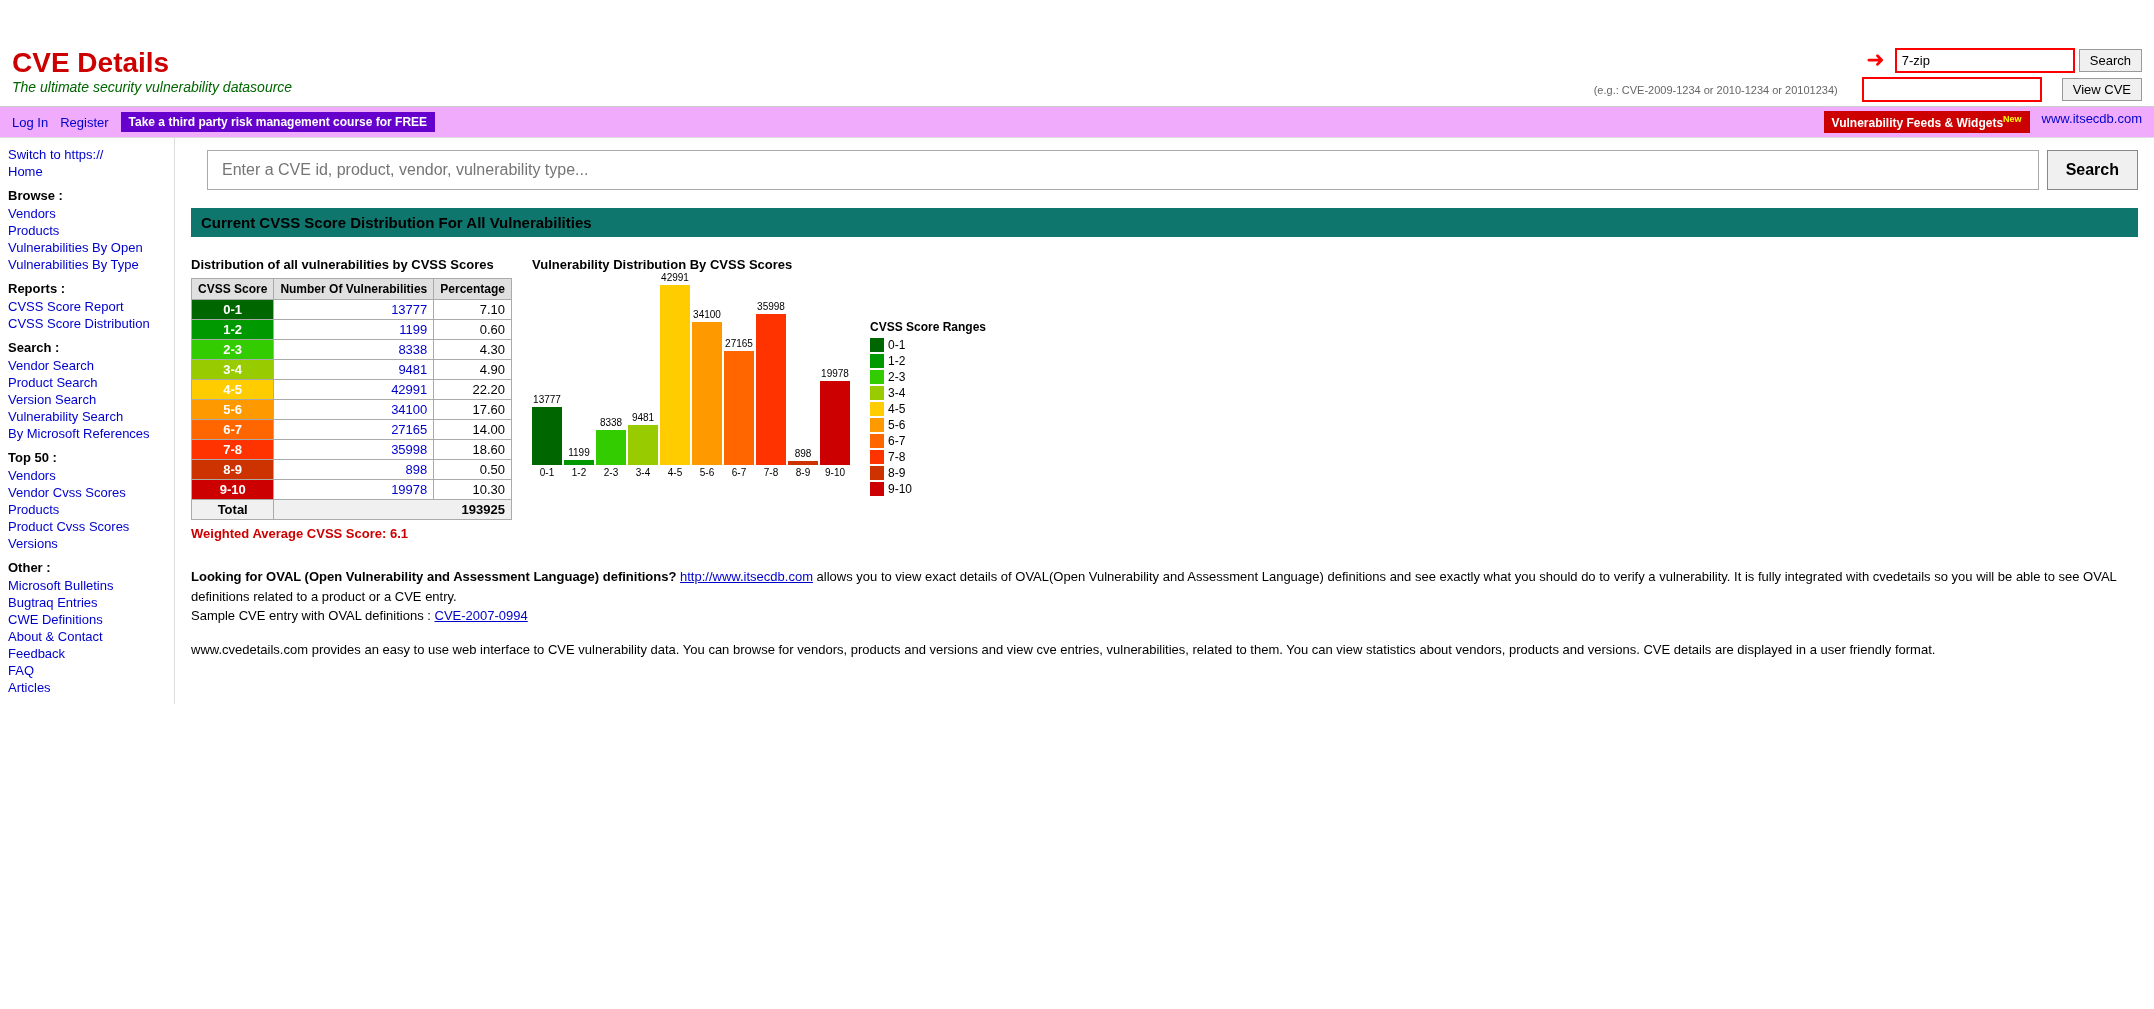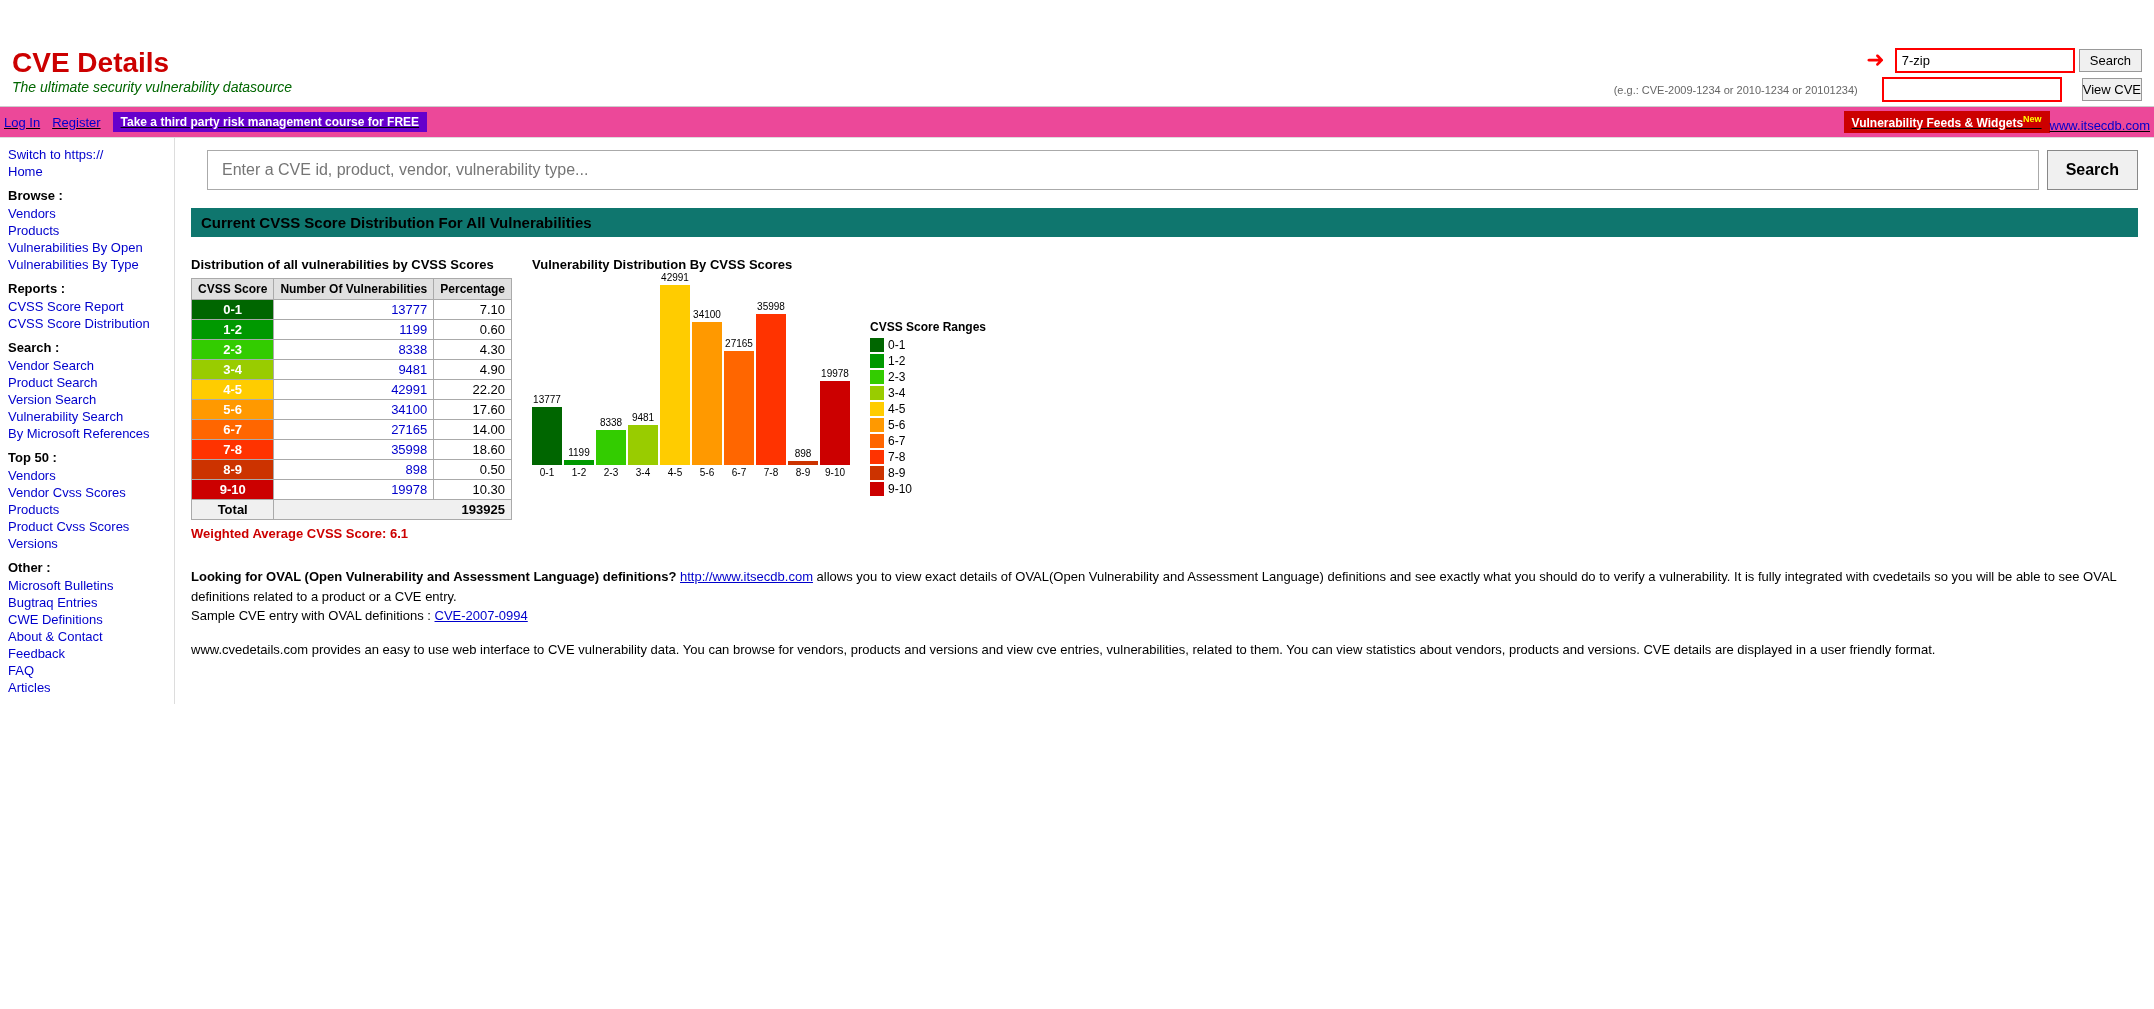--- a/index.html
+++ b/index.html
@@ -11,28 +11,28 @@
     #logo-title { font-size: 28px; font-weight: bold; color: #cc0000; }
     #logo-subtitle { font-size: 14px; color: #006600; font-style: italic; }
     #top-right { display: flex; flex-direction: column; align-items: flex-end; gap: 4px; }
     #search-row { display: flex; align-items: center; gap: 4px; position: relative; }
     #red-arrow { color: red; font-size: 22px; margin-right: 6px; }
     #top-search-input { width: 180px; border: 2px solid red; padding: 3px 5px; font-size: 13px; }
     #top-search-btn { padding: 3px 10px; font-size: 13px; border: 1px solid #999; background: #f0f0f0; cursor: pointer; }
     #view-cve-row { display: flex; align-items: center; gap: 20px; }
     #example-text { font-size: 11px; color: #666; margin-right: 4px; }
     #top-cve-input { width: 180px; border: 2px solid red; padding: 3px 5px; font-size: 13px; }
-    #view-cve-btn { padding: 3px 0; font-size: 13px; border: 1px solid #999; background: #f0f0f0; cursor: pointer; }
-
-    
-    #nav-bar { display: flex; align-items: center; justify-content: space-between; padding: 4px 4px; background: #ec4899; border-bottom: 1px solid #ddd; text-decoration: underline; }
+    #view-cve-btn { padding: 3px 10px; font-size: 13px; border: 1px solid #999; background: #f0f0f0; cursor: pointer; }
+
+    
+    #nav-bar { display: flex; align-items: center; justify-content: space-between; padding: 4px 12px; background: #f0abfc; border-bottom: 1px solid #ddd; }
     #nav-left { display: flex; align-items: center; gap: 12px; }
     #nav-left a { font-size: 13px; color: #00c; text-decoration: none; }
     #third-party-btn { background: #6600cc; color: #fff; padding: 3px 8px; font-size: 12px; font-weight: bold; border: none; cursor: pointer; }
-    #nav-right { display: flex; align-items: flex-end; }
+    #nav-right { display: flex; align-items: flex-start; gap: 12px; }
     #vuln-feeds-btn { background: #cc0000; color: #fff; padding: 3px 8px; font-size: 12px; font-weight: bold; border: none; cursor: pointer; }
     #itsecdb-link { color: #00c; text-decoration: none; font-size: 13px; }
 
     
     #layout { display: flex; }
 
     
     #sidebar { width: 175px; min-width: 175px; padding: 8px 0 8px 8px; border-right: 1px solid #ddd; font-size: 13px; }
     #sidebar a { color: #00c; text-decoration: none; display: block; padding: 1px 0; font-size: 13px; }
     .sidebar-section-title { font-weight: bold; margin-top: 8px; margin-bottom: 2px; font-size: 13px; }

